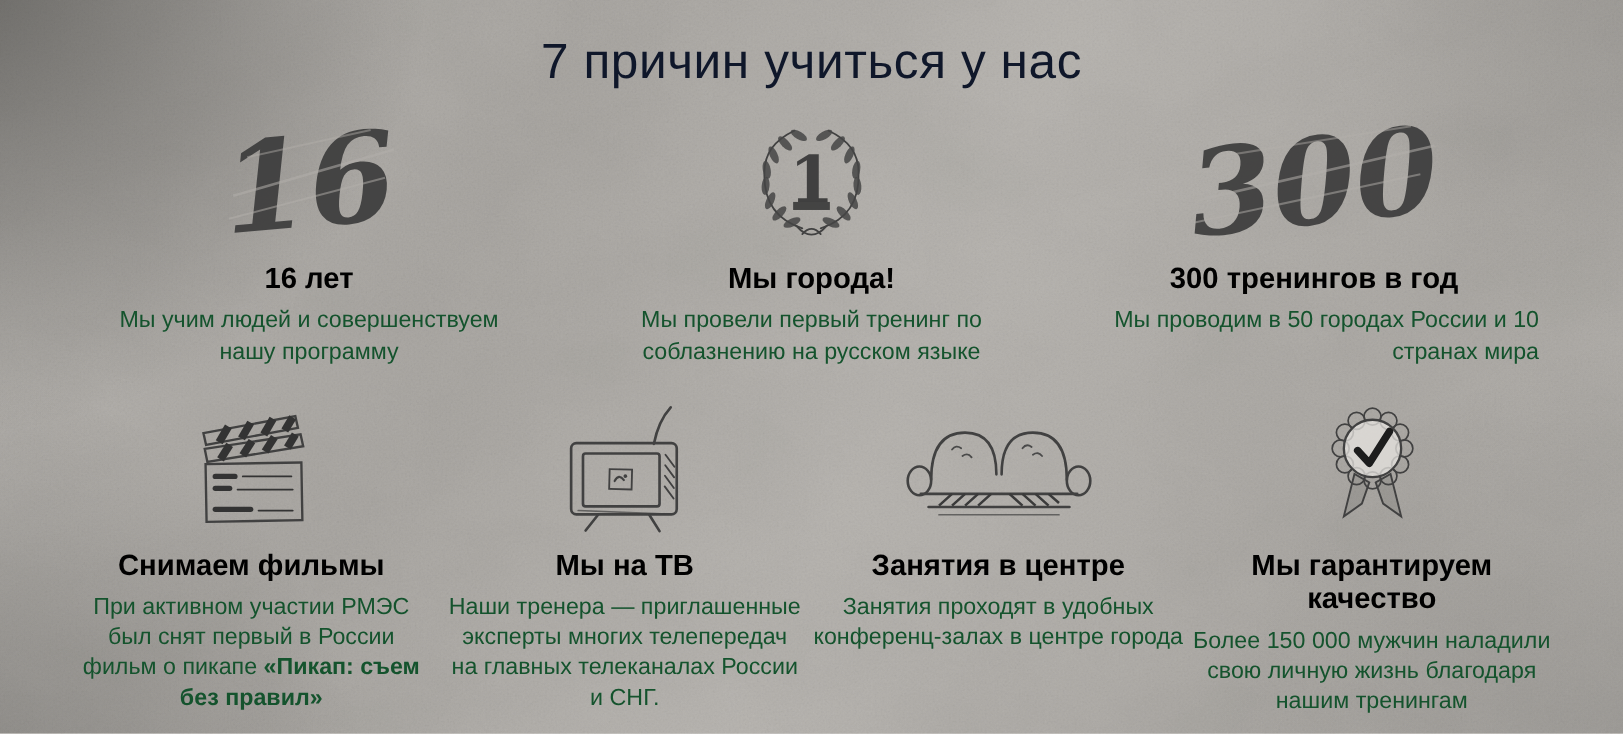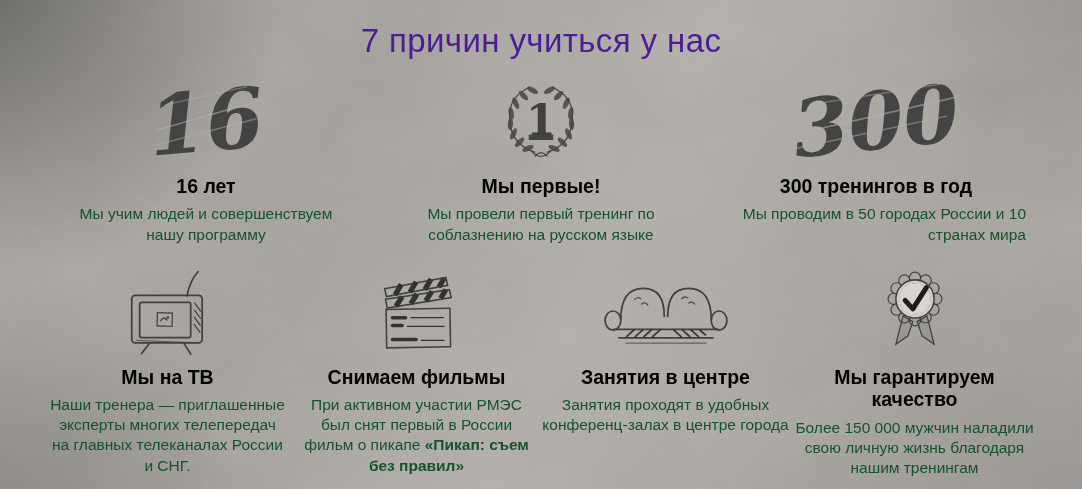--- a/index.html
+++ b/index.html
@@ -16,21 +16,21 @@
       radial-gradient(circle at -3% -6%, rgba(25,25,23,0.50), rgba(25,25,23,0) 26%),
       radial-gradient(circle at -5% 112%, rgba(35,35,33,0.28), rgba(35,35,33,0) 24%),
       radial-gradient(circle at 104% 112%, rgba(35,35,33,0.20), rgba(35,35,33,0) 26%),
       radial-gradient(circle at 106% -8%, rgba(35,35,33,0.14), rgba(35,35,33,0) 22%),
       linear-gradient(115deg, rgba(255,255,255,0.06) 0%, rgba(0,0,0,0.05) 30%, rgba(255,255,255,0.05) 55%, rgba(0,0,0,0.04) 80%, rgba(255,255,255,0.03) 100%);
   }
   .content{position:absolute;left:0;top:0;width:1082px;height:489px;text-align:center;}
   h1{
     margin:22px 0 0;
     font-size:33px;font-weight:400;letter-spacing:0.4px;
-    color:#4c1d95;
+    color:#0f172a;
   }
   .row{display:flex;justify-content:center;align-items:flex-start;}
   .row-top{margin-top:16px;}
   .row-bottom{margin-top:24px;}
   .card{display:flex;flex-direction:column;align-items:center;}
   .row-top .card{width:335px;}
   .row-bottom .card{width:249px;}
   .icon-box{height:90px;display:flex;align-items:flex-end;justify-content:center;}
   .row-bottom .icon-box{height:88px;}
   .card h3{
@@ -122,92 +122,92 @@
             <ellipse rx="3.4" ry="8" transform="translate(99 46) rotate(10)"></ellipse>
             <ellipse rx="3.4" ry="8" transform="translate(100 60) rotate(-5)"></ellipse>
             <ellipse rx="3.4" ry="8" transform="translate(96 73) rotate(-25)"></ellipse>
             <ellipse rx="3.4" ry="8" transform="translate(88 84) rotate(-45)"></ellipse>
             <ellipse rx="3.4" ry="8" transform="translate(77 92) rotate(-65)"></ellipse>
           </g>
           <text class="wreath-num" x="60" y="74" font-size="56" text-anchor="middle" fill="#383838" fill-opacity="0.93">1</text>
           <rect x="44" y="74" width="32" height="7" fill="#383838" fill-opacity="0.9"></rect>
         </svg>
       </div>
-      <h3>Мы первые!</h3>
+      <h3>Мы города!</h3>
       <p>Мы провели первый тренинг по соблазнению на русском языке</p>
     </div>
 
     <div class="card">
       <div class="icon-box">
         <svg width="238" height="88" viewBox="0 0 260 104" class="tilt-l">
           <text class="numeral" x="130" y="84" font-size="94" text-anchor="middle" fill="#3c3c3c" fill-opacity="0.92" transform="rotate(-4 130 52)">300</text>
           <path d="M40,62 L226,26" stroke="#b3b0ab" stroke-width="2" opacity="0.55"></path>
           <path d="M34,80 L214,48" stroke="#b3b0ab" stroke-width="1.6" opacity="0.5"></path>
           <path d="M60,28 L208,10" stroke="#b3b0ab" stroke-width="1.6" opacity="0.45"></path>
         </svg>
       </div>
       <h3>300 тренингов в год</h3>
       <p>Мы проводим в 50 городах России и 10 странах мира</p>
     </div>
 
   </div>
 
   <div class="row row-bottom">
+
+    <div class="card">
+      <div class="icon-box">
+        <svg width="116" height="84" viewBox="0 0 130 96">
+          <g stroke="#414141" stroke-width="1.8" fill="none" stroke-linecap="round">
+            <path d="M28,18 L98,5 L100,14 L30,27 Z"></path>
+            <path d="M29,30 L102,19 L104,28 L31,40 Z"></path>
+            <rect x="30" y="41" width="73" height="44" transform="rotate(-1 66 63)"></rect>
+          </g>
+          <g stroke="#333" stroke-width="6" stroke-linecap="butt">
+            <path d="M40,25 L47,13"></path>
+            <path d="M57,22 L64,10"></path>
+            <path d="M74,19 L81,7"></path>
+            <path d="M90,16 L96,6"></path>
+            <path d="M41,38 L48,27"></path>
+            <path d="M58,35 L65,24"></path>
+            <path d="M75,32 L82,21"></path>
+            <path d="M92,29 L98,19"></path>
+          </g>
+          <g stroke="#333" stroke-linecap="round">
+            <path d="M37,51 h15" stroke-width="4"></path>
+            <path d="M58,51 h37" stroke-width="1.4"></path>
+            <path d="M37,60 h11" stroke-width="4"></path>
+            <path d="M54,61 h42" stroke-width="1.4"></path>
+            <path d="M37,76 h27" stroke-width="4"></path>
+            <path d="M70,77 h26" stroke-width="1.4"></path>
+          </g>
+        </svg>
+      </div>
+      <h3>Снимаем фильмы</h3>
+      <p><span>При активном участии РМЭС был снят первый в России фильм о пикапе</span> <strong>«Пикап: съем без правил»</strong></p>
+    </div>
 
     <div class="card">
       <div class="icon-box">
         <svg width="118" height="88" viewBox="0 0 130 100" class="tilt-r">
           <g stroke="#414141" stroke-width="2" fill="none" stroke-linecap="round">
             <path d="M86,30 C88,18 92,9 98,2"></path>
             <rect x="24" y="30" width="80" height="54" rx="4" transform="rotate(-1.5 64 57)"></rect>
             <rect x="33" y="38" width="58" height="40" rx="2" transform="rotate(-1.5 62 58)"></rect>
             <rect x="53" y="50" width="17" height="15" stroke-width="1.4"></rect>
             <path d="M57,59 q3,-6 7,-1" stroke-width="1.6"></path>
             <circle cx="65" cy="55" r="1.4" fill="#414141" stroke="none"></circle>
             <path d="M95,38 L102,47 M95,46 L102,55 M95,54 L102,63 M95,62 L102,71" stroke-width="1.4"></path>
             <path d="M45,85 L36,97"></path>
             <path d="M84,84 L92,96"></path>
             <path d="M30,82 L98,83" stroke-width="1.3" opacity="0.7"></path>
           </g>
         </svg>
       </div>
       <h3>Мы на ТВ</h3>
       <p>Наши тренера — приглашенные эксперты многих телепередач на главных телеканалах России и СНГ.</p>
-    </div>
-
-    <div class="card">
-      <div class="icon-box">
-        <svg width="116" height="84" viewBox="0 0 130 96">
-          <g stroke="#414141" stroke-width="1.8" fill="none" stroke-linecap="round">
-            <path d="M28,18 L98,5 L100,14 L30,27 Z"></path>
-            <path d="M29,30 L102,19 L104,28 L31,40 Z"></path>
-            <rect x="30" y="41" width="73" height="44" transform="rotate(-1 66 63)"></rect>
-          </g>
-          <g stroke="#333" stroke-width="6" stroke-linecap="butt">
-            <path d="M40,25 L47,13"></path>
-            <path d="M57,22 L64,10"></path>
-            <path d="M74,19 L81,7"></path>
-            <path d="M90,16 L96,6"></path>
-            <path d="M41,38 L48,27"></path>
-            <path d="M58,35 L65,24"></path>
-            <path d="M75,32 L82,21"></path>
-            <path d="M92,29 L98,19"></path>
-          </g>
-          <g stroke="#333" stroke-linecap="round">
-            <path d="M37,51 h15" stroke-width="4"></path>
-            <path d="M58,51 h37" stroke-width="1.4"></path>
-            <path d="M37,60 h11" stroke-width="4"></path>
-            <path d="M54,61 h42" stroke-width="1.4"></path>
-            <path d="M37,76 h27" stroke-width="4"></path>
-            <path d="M70,77 h26" stroke-width="1.4"></path>
-          </g>
-        </svg>
-      </div>
-      <h3>Снимаем фильмы</h3>
-      <p><span>При активном участии РМЭС был снят первый в России фильм о пикапе</span> <strong>«Пикап: съем без правил»</strong></p>
     </div>
 
     <div class="card">
       <div class="icon-box">
         <svg width="152" height="80" viewBox="0 0 160 92" style="margin-bottom:6px">
           <g stroke="#414141" stroke-width="2" fill="none" stroke-linecap="round">
             <path d="M28,56 Q28,20 54,20 Q78,20 78,52"></path>
             <path d="M82,52 Q82,20 106,20 Q132,20 132,56"></path>
             <ellipse cx="19" cy="57" rx="9" ry="11"></ellipse>
             <ellipse cx="141" cy="57" rx="9" ry="11"></ellipse>

